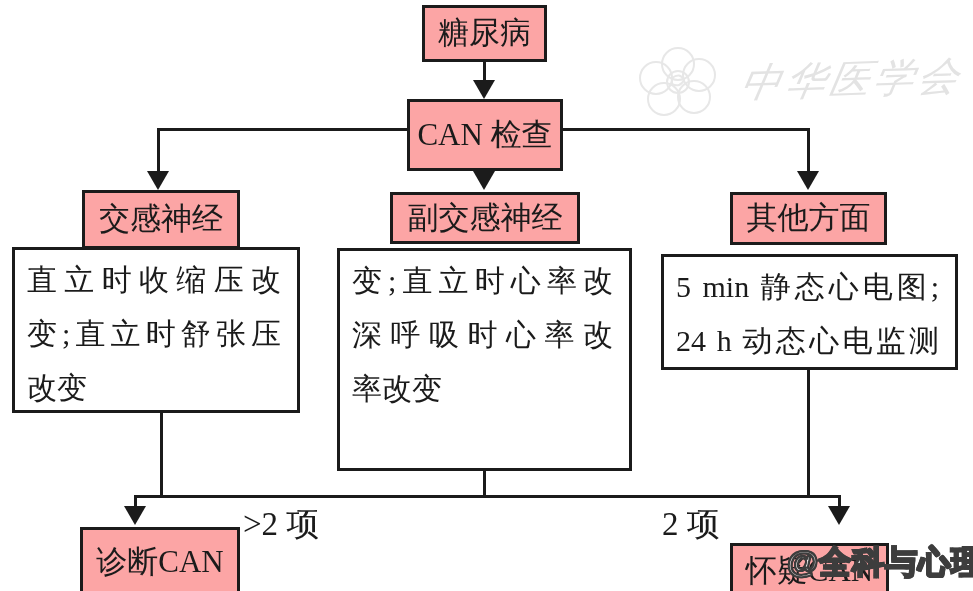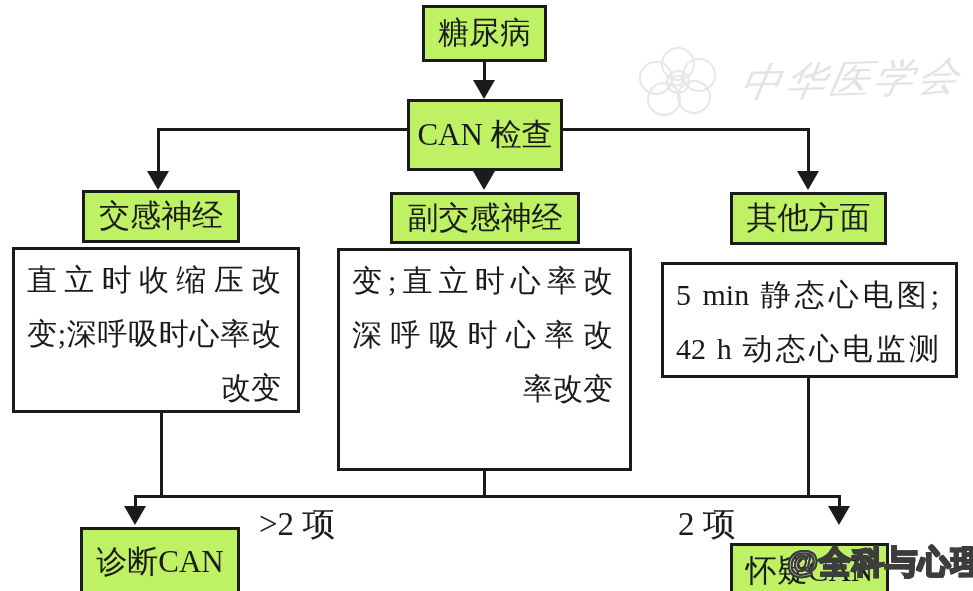--- a/index.html
+++ b/index.html
@@ -2,41 +2,41 @@
 <html><head>
 <meta charset="utf-8">
 <style>
   html,body{margin:0;padding:0;background:#ffffff;}
   #stage{
     position:relative;width:973px;height:591px;background:#ffffff;overflow:hidden;
     font-family:"Liberation Serif","DejaVu Serif",serif;color:#1b1b1b;
   }
   
   .node{
-    position:absolute;background:#bef264;border:3px solid #1b1b1b;box-sizing:border-box;
+    position:absolute;background:#fca5a5;border:3px solid #1b1b1b;box-sizing:border-box;
     display:flex;align-items:center;justify-content:center;
     font-size:31px;line-height:1.1;white-space:nowrap;z-index:2;
   }
   .detail{
     position:absolute;background:#ffffff;border:3px solid #1b1b1b;box-sizing:border-box;
     padding:3px 16px 0 12px;font-size:30px;z-index:2;
   }
-  .detail .dline{line-height:54px;height:54px;overflow:hidden;text-align:right;}
+  .detail .dline{line-height:54px;height:54px;overflow:hidden;text-align:left;}
   .detail .dline.stretch{text-align:justify;text-align-last:justify;}
   
   .hline,.vline{position:absolute;background:#1b1b1b;z-index:1;}
   .hline{height:3px;}
   .vline{width:3px;}
   .arrowhead{
     position:absolute;width:0;height:0;z-index:1;
     border-left:11px solid transparent;border-right:11px solid transparent;
     border-top:19px solid #1b1b1b;
   }
   
-  .cond{position:absolute;font-size:33px;z-index:2;white-space:nowrap;margin-left:16px;}
+  .cond{position:absolute;font-size:33px;z-index:2;white-space:nowrap;}
   
   .wm-logo{position:absolute;left:628px;top:42px;z-index:0;}
   .wm-calli{
     position:absolute;left:742px;top:52px;z-index:0;
     font-size:40px;letter-spacing:4px;color:#e3e3e3;font-style:italic;
     transform:skewX(-12deg) rotate(-2deg);white-space:nowrap;
   }
   .wm-credit{
     position:absolute;left:787px;top:541px;z-index:5;
     font-size:32px;font-weight:bold;letter-spacing:1px;color:#ffffff;
@@ -76,45 +76,45 @@
 
   <div class="hline" style="left:157px;top:128px;width:250px;"></div>
   <div class="hline" style="left:563px;top:128px;width:247px;"></div>
   <div class="vline" style="left:157px;top:128px;height:45px;"></div>
   <div class="arrowhead" style="left:147px;top:171px;"></div>
   <div class="vline" style="left:483px;top:155px;height:18px;"></div>
   <div class="arrowhead" style="left:473px;top:171px;"></div>
   <div class="vline" style="left:807px;top:128px;height:45px;"></div>
   <div class="arrowhead" style="left:797px;top:171px;"></div>
 
-  <div class="node" style="left:82px;top:190px;width:158px;height:53px;">
+  <div class="node" style="left:82px;top:190px;width:158px;height:59px;">
     <span>交感神经</span>
   </div>
   <div class="node" style="left:730px;top:192px;width:157px;height:53px;">
     <span>其他方面</span>
   </div>
   <div class="node" style="left:390px;top:192px;width:190px;height:52px;">
     <span>副交感神经</span>
   </div>
 
   <div class="detail" style="left:12px;top:247px;width:288px;height:166px;">
     <div class="dline stretch">直立时收缩压改</div>
-    <div class="dline stretch">变;深呼吸时心率改</div>
+    <div class="dline stretch">变;直立时舒张压</div>
     <div class="dline">改变</div>
   </div>
 
   <div class="detail" style="left:337px;top:248px;width:295px;height:223px;">
     <div class="dline stretch">变;直立时心率改</div>
     <div class="dline stretch">深呼吸时心率改</div>
     <div class="dline">率改变</div>
   </div>
 
-  <div class="detail" style="left:661px;top:262px;width:297px;height:116px;">
+  <div class="detail" style="left:661px;top:254px;width:297px;height:116px;">
     <div class="dline stretch">5 min 静态心电图;</div>
-    <div class="dline stretch">42 h 动态心电监测</div>
+    <div class="dline stretch">24 h 动态心电监测</div>
   </div>
 
   <div class="vline" style="left:160px;top:413px;height:85px;"></div>
   <div class="vline" style="left:483px;top:471px;height:27px;"></div>
   <div class="vline" style="left:807px;top:361px;height:137px;"></div>
   <div class="hline" style="left:134px;top:495px;width:707px;"></div>
 
   <div class="vline" style="left:134px;top:495px;height:13px;"></div>
   <div class="arrowhead" style="left:124px;top:506px;"></div>
   <div class="vline" style="left:838px;top:495px;height:13px;"></div>

